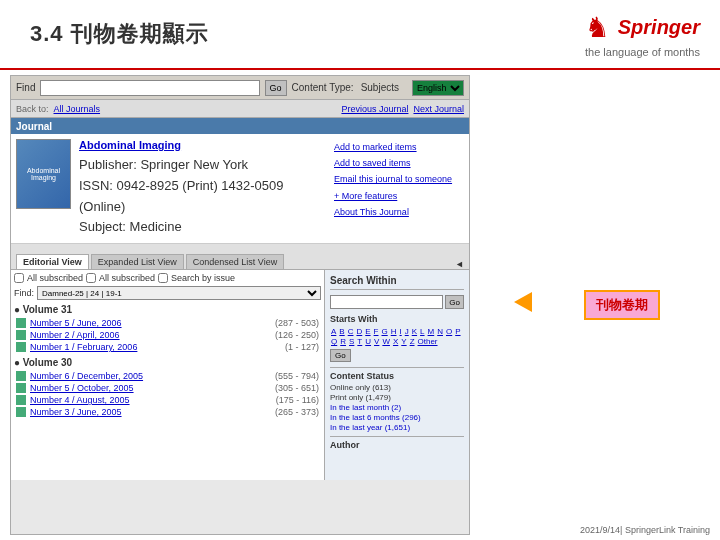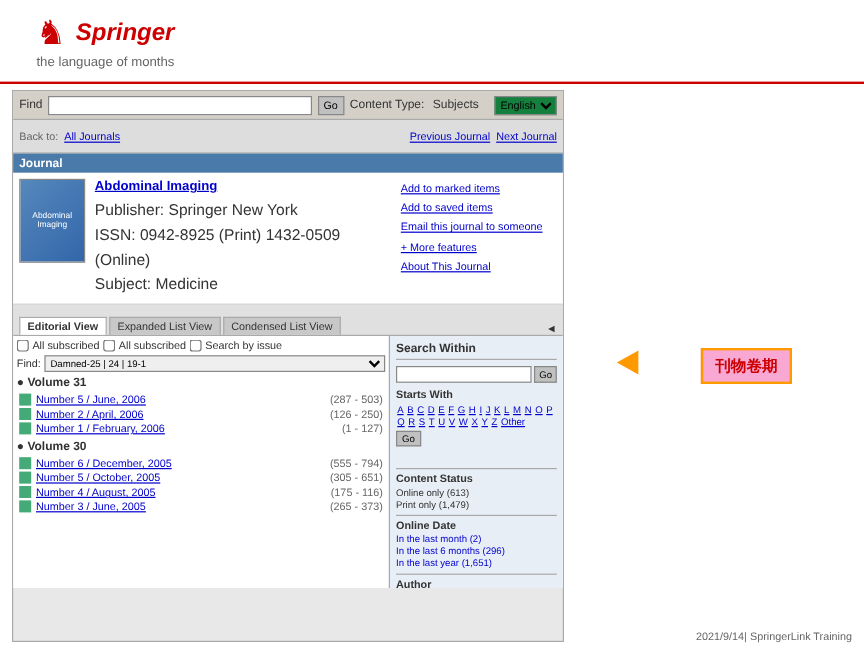--- a/index.html
+++ b/index.html
@@ -113,21 +113,21 @@
     }
 
     
     .nav-bar {
       background: #ddd;
       border-bottom: 1px solid #aaa;
       padding: 2px 5px;
       display: flex;
       align-items: center;
       gap: 5px;
-      height: 28px;
+      height: 18px;
     }
     .nav-link {
       font-size: 9px;
       color: #00c;
       text-decoration: underline;
       cursor: pointer;
     }
     .nav-sep {
       font-size: 9px;
       color: #666;
@@ -340,21 +340,21 @@
       background: #c0c0c0;
       border: 1px solid #888;
       padding: 1px 4px;
       cursor: pointer;
       margin-top: 2px;
     }
     .content-status-title {
       font-size: 9px;
       font-weight: bold;
       color: #333;
-      margin: 18px 0 2px 0;
+      margin: 5px 0 2px 0;
       border-top: 1px solid #aaa;
       padding-top: 3px;
     }
     .status-item {
       font-size: 8px;
       color: #333;
       margin-bottom: 1px;
     }
     .online-date-title {
       font-size: 9px;
@@ -410,20 +410,21 @@
       bottom: 5px;
       right: 10px;
       font-size: 9px;
       color: #666;
     }
   </style>
 </head>
 <body>
 
 <div class="header">
+  <h1 class="page-title">3.4 刊物卷期顯示</h1>
   <div class="springer-logo">
     <div class="springer-logo-top">
       <span class="springer-logo-icon">♞</span>
       <span class="springer-logo-text">Springer</span>
     </div>
     <span class="springer-tagline">the language of months</span>
   </div>
 </div>
 
 <div class="browser-area">
@@ -573,21 +574,20 @@
         <span class="alpha-btn">W</span>
         <span class="alpha-btn">X</span>
         <span class="alpha-btn">Y</span>
         <span class="alpha-btn">Z</span>
         <span class="alpha-btn">Other</span>
       </div>
       <button class="alpha-go-btn">Go</button>
       <div class="content-status-title">Content Status</div>
       <div class="status-item">Online only (613)</div>
       <div class="status-item">Print only (1,479)</div>
-      <div class="online-date-title">Online Date</div>
       <div class="online-item">In the last month (2)</div>
       <div class="online-item">In the last 6 months (296)</div>
       <div class="online-item">In the last year (1,651)</div>
       <div class="author-title">Author</div>
     </div>
   </div>
 </div>
 
 <div class="callout-arrow"></div>
 <div class="callout-label">刊物卷期</div>

